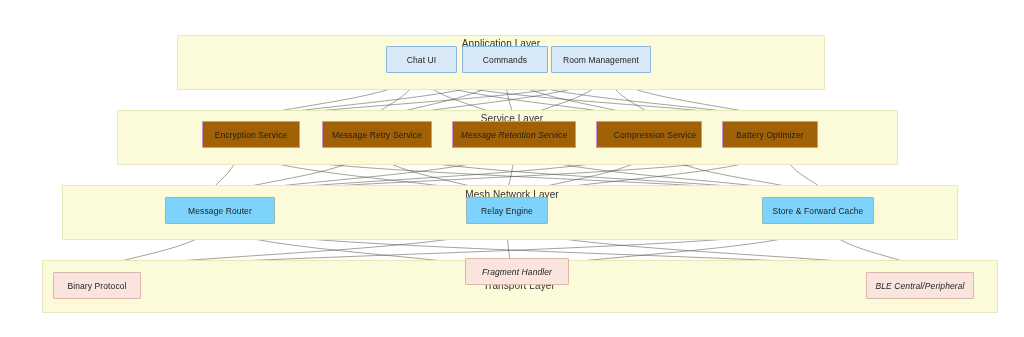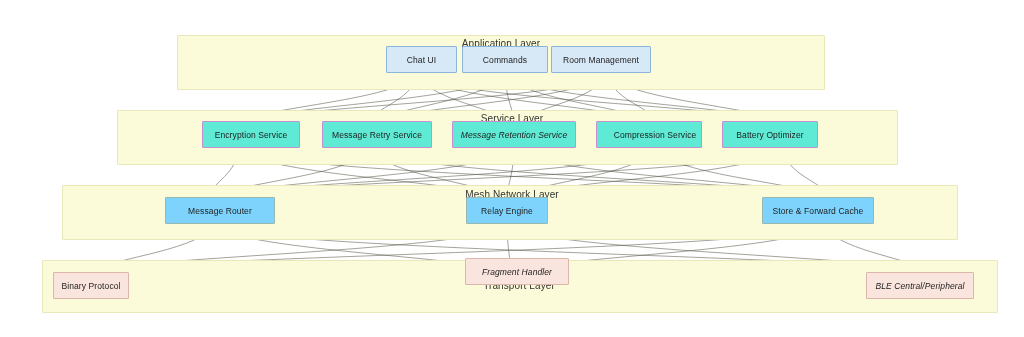--- a/index.html
+++ b/index.html
@@ -46,21 +46,21 @@
     white-space: nowrap;
     border-radius: 1px;
     letter-spacing: 0.1px;
     text-align: center;
   }
   .n-app {
     background: #d7e8f7;
     border: 1px solid #8ab6de;
   }
   .n-service {
-    background: #5eead4;
+    background: #a16207;
     border: 1px solid #c78fd0;
   }
   .n-mesh {
     background: #7dd3fc;
     border: 1px solid #95b8b2;
   }
   .n-transport {
     background: #fae5de;
     border: 1px solid #dcb6ab;
   }
@@ -157,21 +157,21 @@
         <span>Message Router</span>
       </div>
       <div class="node n-mesh" style="left: 466px; top: 197px; width: 82px; height: 27px;">
         <span>Relay Engine</span>
       </div>
       <div class="node n-mesh" style="left: 762px; top: 197px; width: 112px; height: 27px;">
         <span>Store &amp; Forward Cache</span>
       </div>
       <div class="layer-box" style="left: 42px; top: 260px; width: 956px; height: 53px; background: rgb(251, 251, 217); border-color: rgb(232, 232, 184);"></div>
       <div class="layer-title" style="left: 519px; top: 280px;">Transport Layer</div>
-      <div class="node n-transport" style="left: 53px; top: 272px; width: 76px; height: 27px;">
+      <div class="node n-transport" style="left: 53px; top: 272px; width: 88px; height: 27px;">
         <span>Binary Protocol</span>
       </div>
       <div class="node n-transport" style="left: 465px; top: 258px; width: 104px; height: 27px; font-style: italic;">
         <span>Fragment Handler</span>
       </div>
       <div class="node n-transport" style="left: 866px; top: 272px; width: 108px; height: 27px; font-style: italic;">
         <span>BLE Central/Peripheral</span>
       </div>
     </div>
 </div>

